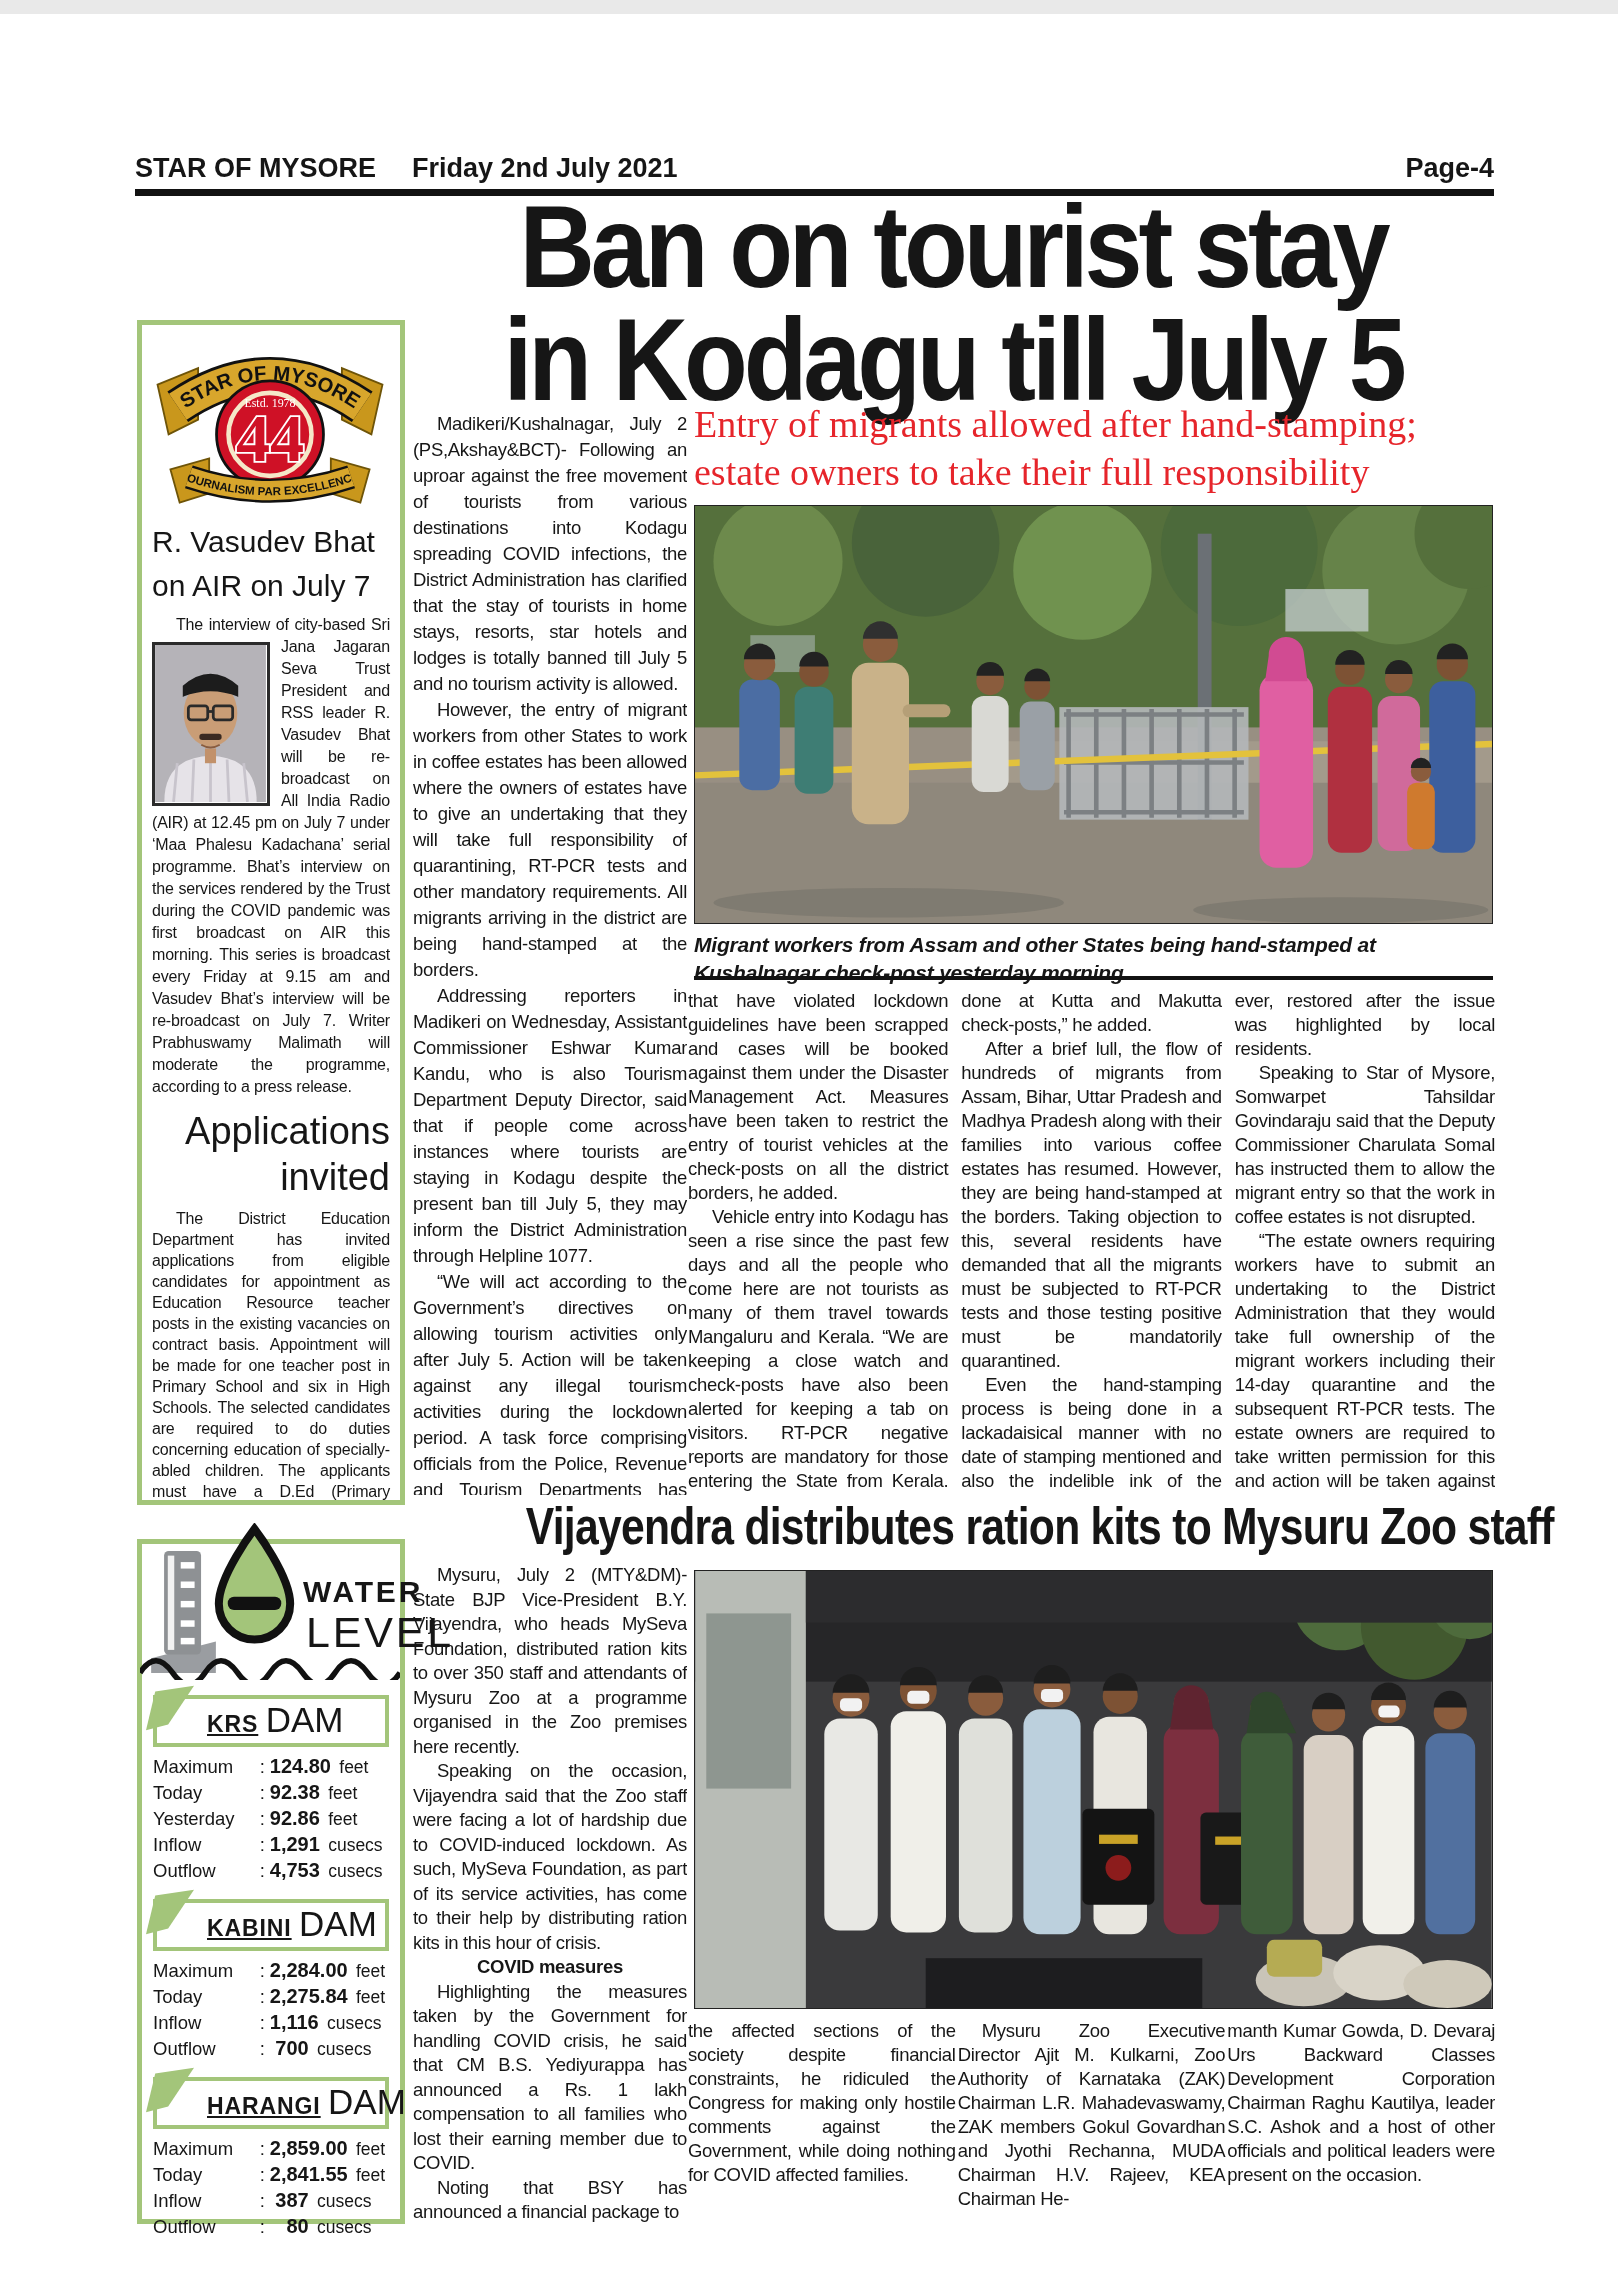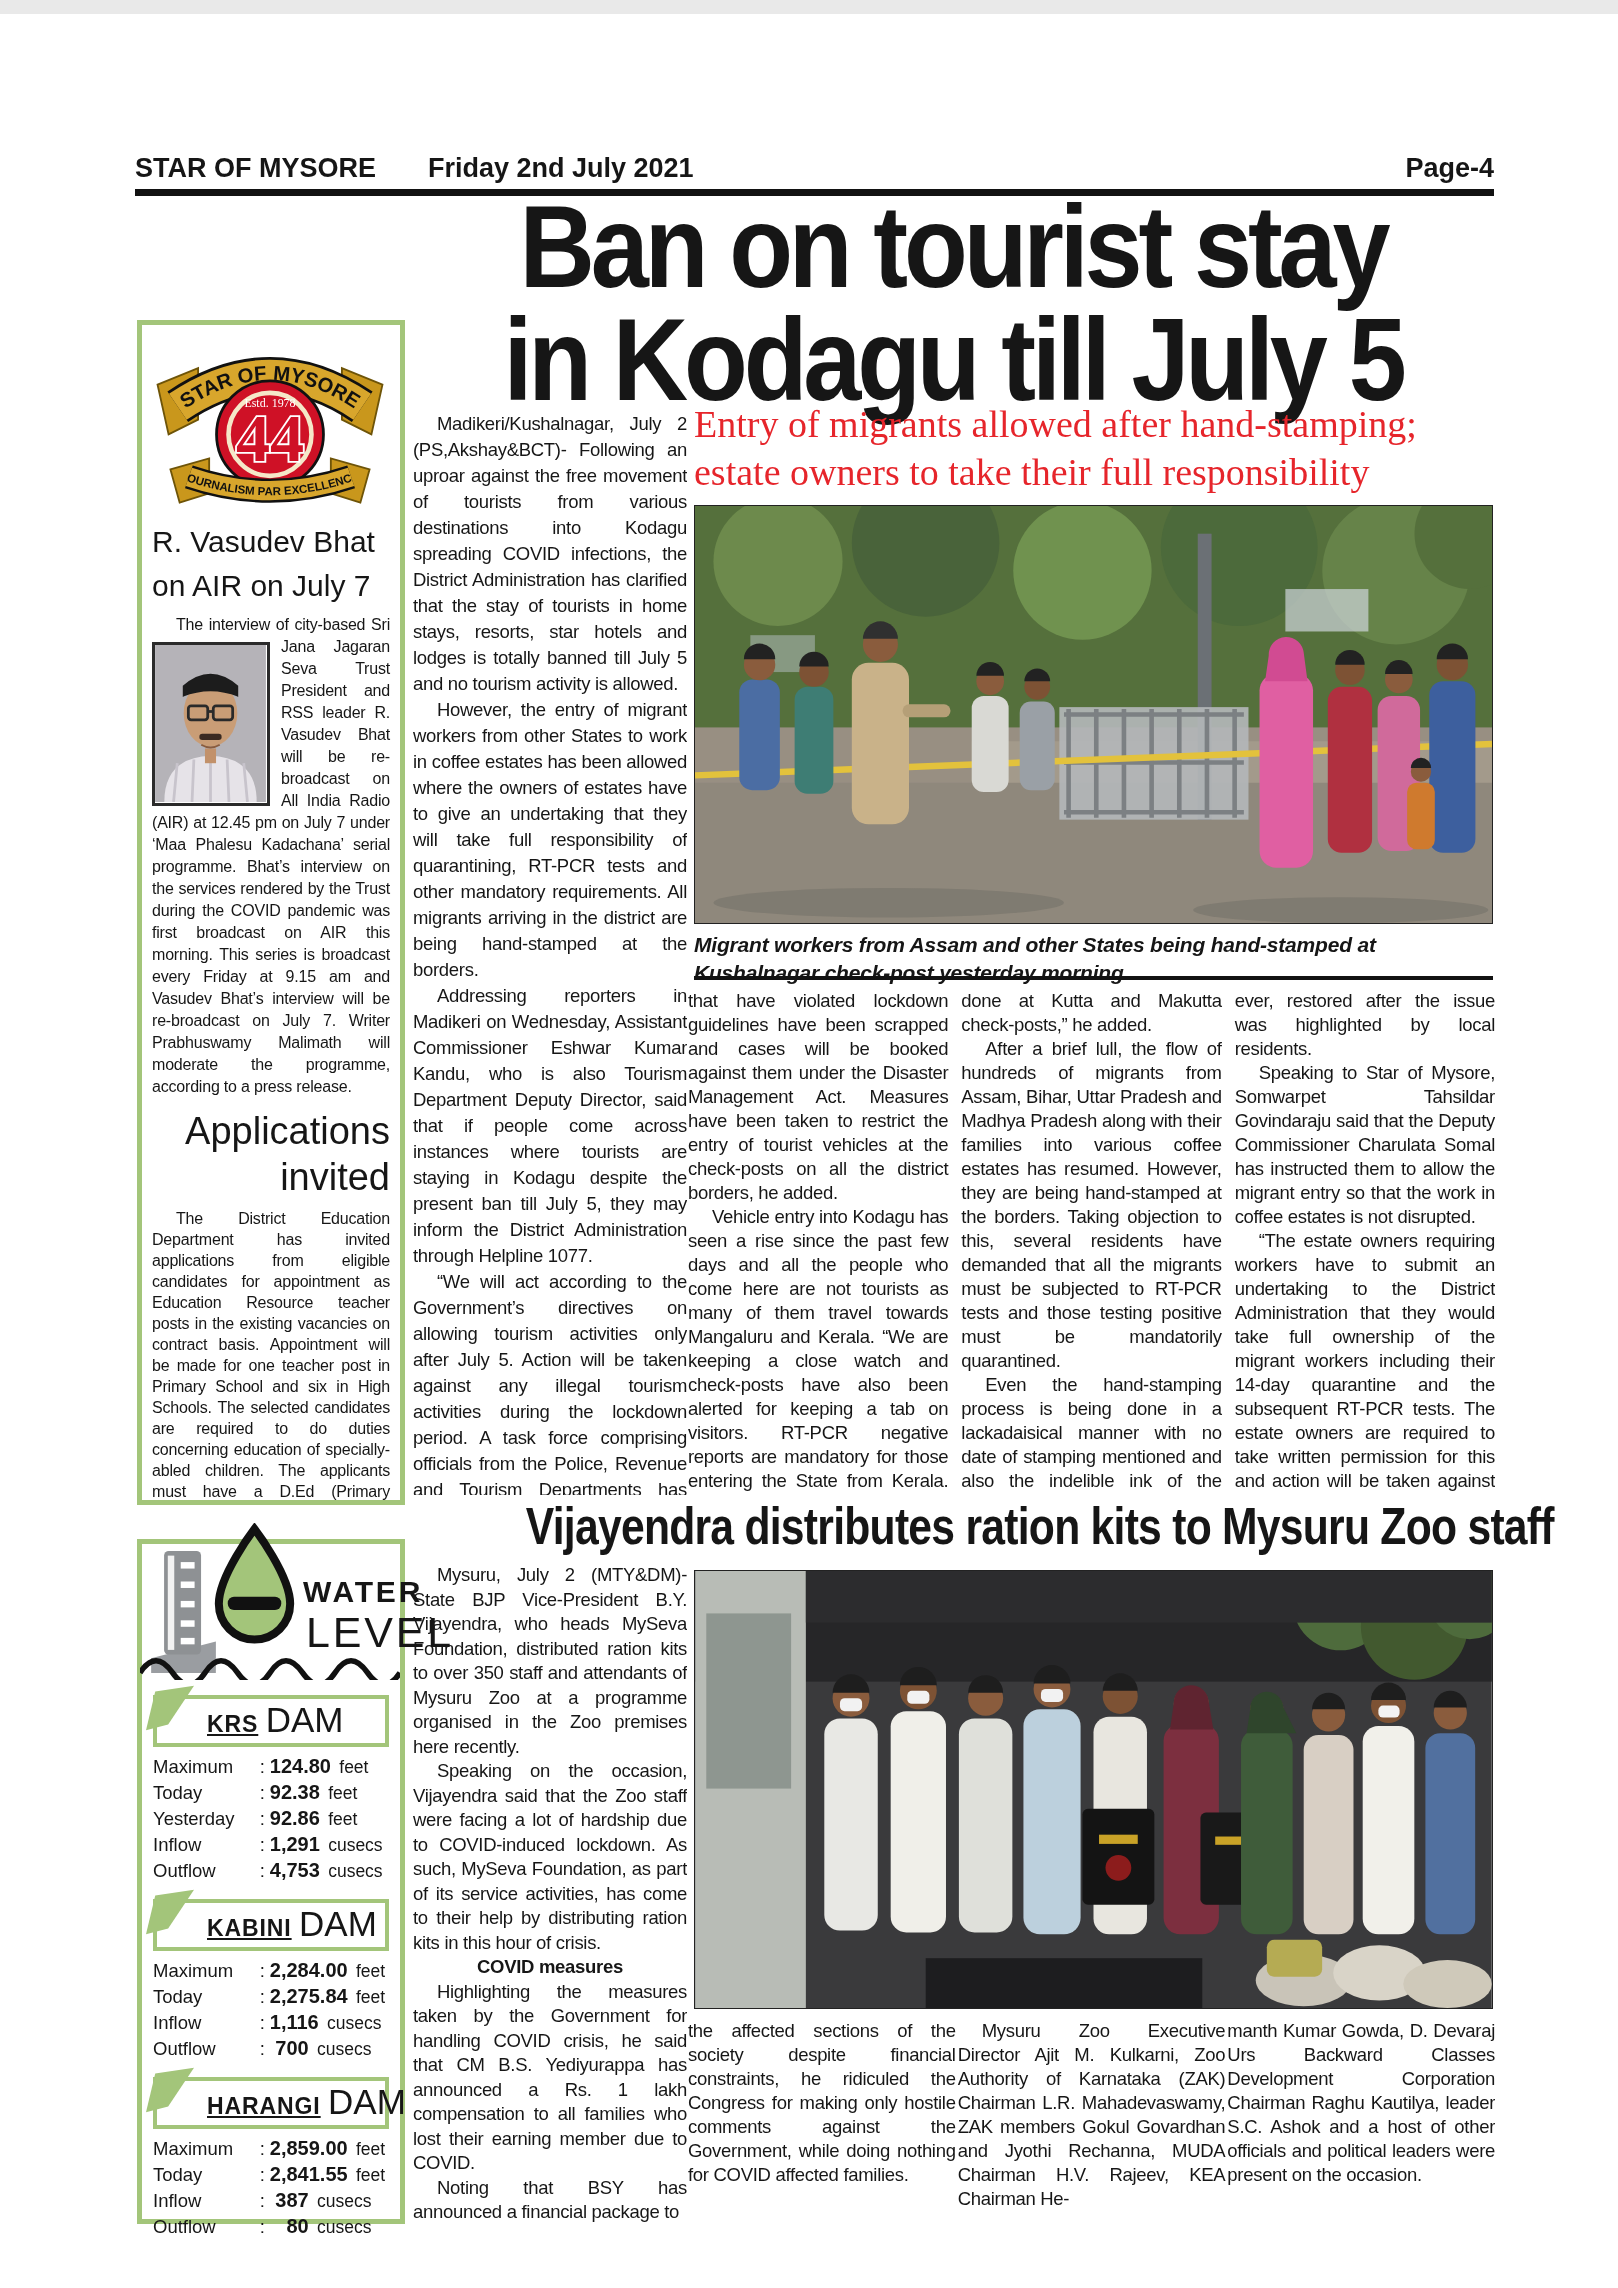--- a/index.html
+++ b/index.html
@@ -2,21 +2,21 @@
 <html style="font-size:14.8px"><head>
 <meta charset="utf-8">
 <style>
   html,body{margin:0;padding:0;background:#e9e9e9;}
   .page{position:relative;width:1619px;height:2289px;background:#ffffff;
         font-family:"Liberation Sans",sans-serif;color:#161616;overflow:hidden;margin:14px auto;}
 
   
   .hdr{position:absolute;left:135px;top:137px;width:1359px;height:37px;}
   .hdr .brand{position:absolute;left:0;top:1.8px;font-size:27px;font-weight:bold;letter-spacing:0;}
-  .hdr .date{position:absolute;left:293px;top:1.8px;font-size:27px;font-weight:bold;}
+  .hdr .date{position:absolute;left:277px;top:1.8px;font-size:27px;font-weight:bold;}
   .hdr .pageno{position:absolute;right:0;top:1.8px;font-size:27px;font-weight:bold;}
   .hdr-rule{position:absolute;left:135px;top:175px;width:1359px;height:6.5px;background:#121212;}
 
   
   .greenbox{border:5.5px solid #a3c57a;box-sizing:border-box;background:#fff;}
   .nb-kicker{position:absolute;left:137px;top:192px;width:268px;height:109px;padding:5.5px 0 0 50px;}
   .nb-kicker .l1{font-size:35px;font-weight:bold;letter-spacing:3.7px;line-height:42px;}
   .nb-kicker .l2{font-size:43px;font-weight:400;letter-spacing:1.8px;line-height:50px;}
   .cornerflag{position:absolute;pointer-events:none;}
   .nb-box{position:absolute;left:137px;top:306px;width:268px;height:1185px;padding:5.5px 10px;overflow:hidden;}

